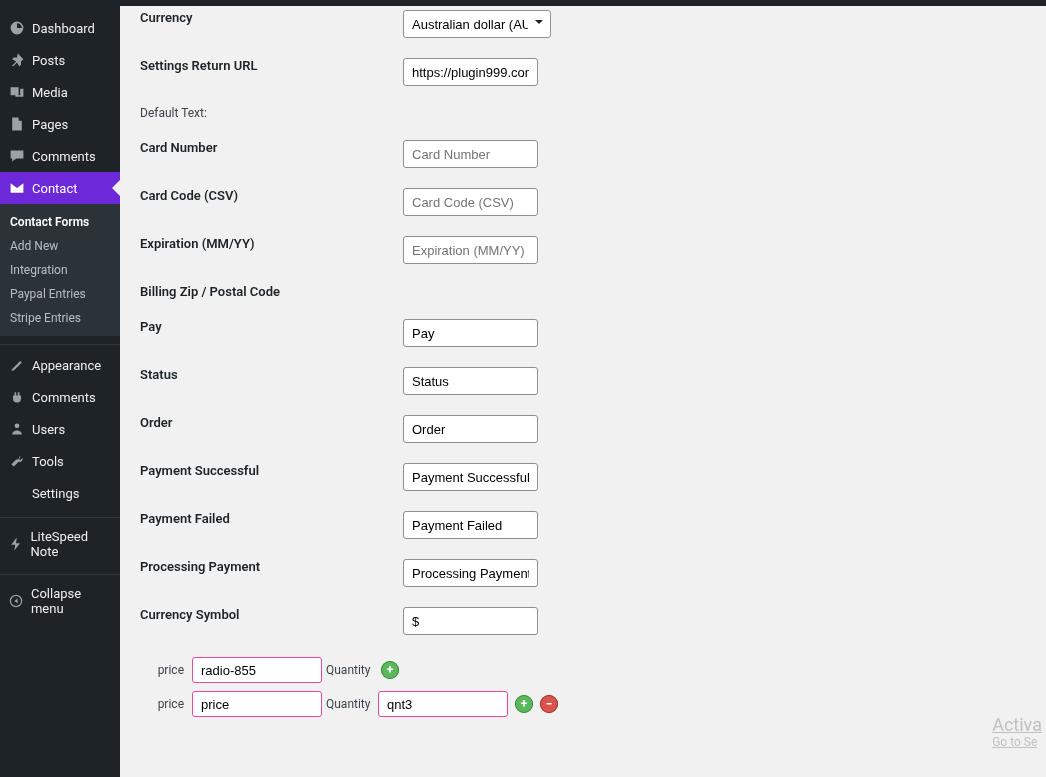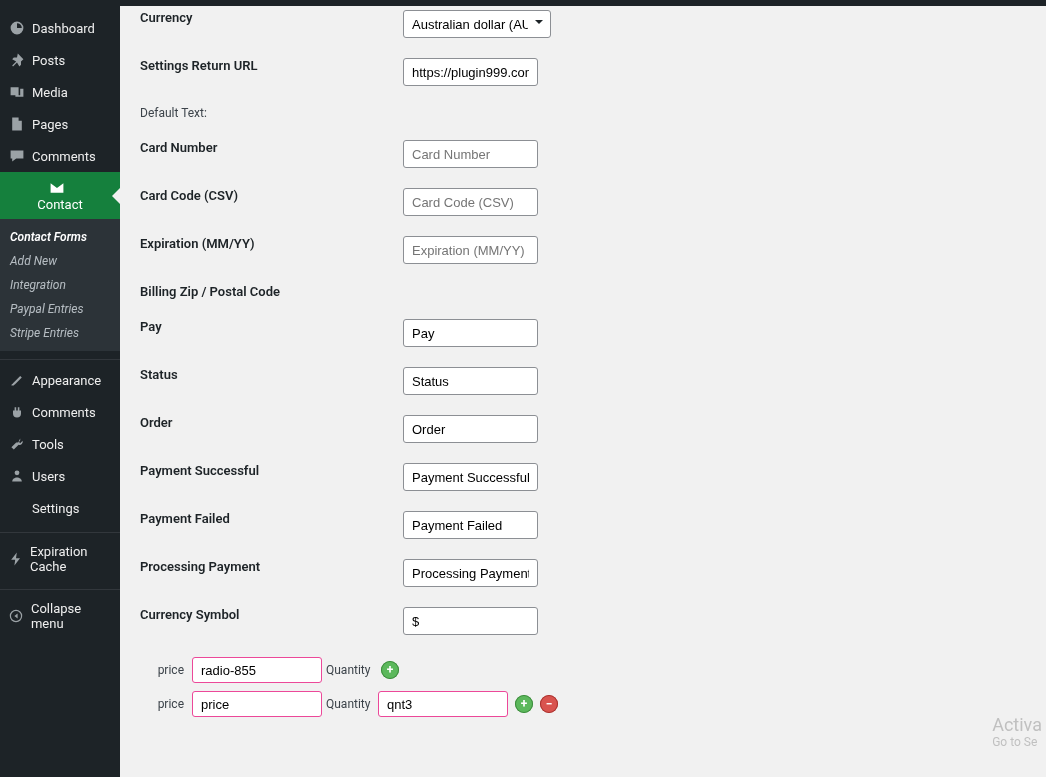--- a/index.html
+++ b/index.html
@@ -1,47 +1,47 @@
 <!DOCTYPE html>
 <html><head>
 <meta charset="utf-8">
 <style>
 * { box-sizing: border-box; margin: 0; padding: 0; }
 body { font-family: -apple-system, BlinkMacSystemFont, "Segoe UI", Roboto, sans-serif; font-size: 13px; background: #f1f1f1; color: #1d2327; }
 .wrap { display: flex; min-height: 100vh; }
 .topbar { position: fixed; top: 0; left: 0; right: 0; height: 6px; background: #1d2327; z-index: 100; }
 .sidebar { width: 120px; background: #1d2327; padding-top: 12px; flex-shrink: 0; }
 .sidebar-item { display: flex; align-items: center; padding: 7px 8px; color: #eee; font-size: 13px; cursor: pointer; }
-.sidebar-item.active { background: #15803d; color: #fff; position: relative; flex-direction: column; }
+.sidebar-item.active { background: #6d28d9; color: #fff; position: relative; }
 .sidebar-item.active::after { content: ''; position: absolute; right: 0; top: 50%; transform: translateY(-50%); border: 8px solid transparent; border-right-color: #f1f1f1; }
 .sidebar-item .ico { width: 18px; height: 18px; margin-right: 6px; display: flex; align-items: center; justify-content: center; fill: currentColor; color: rgba(240,246,252,0.6); }
 .sidebar-item.active .ico { color: #fff; }
 .submenu { background: #2c3338; padding: 6px 0; }
-.submenu-item { padding: 5px 10px; color: rgba(240,246,252,0.7); font-size: 12px; cursor: pointer; font-style: italic; }
+.submenu-item { padding: 5px 10px; color: rgba(240,246,252,0.7); font-size: 12px; cursor: pointer; }
 .submenu-item.current { color: #fff; font-weight: 600; }
 .sep { height: 5px; border-bottom: 1px solid #32373c; margin: 4px 0; }
 .main { flex: 1; padding: 0 20px; background: #f1f1f1; }
 .form-table { width: 100%; }
 .form-row { display: flex; padding: 10px 0; }
 .form-row .lbl { width: 263px; font-weight: 600; font-size: 13px; color: #1d2327; padding-right: 20px; }
 .form-row input[type=text], .form-row select { width: 135px; padding: 3px 8px; border: 1px solid #8c8f94; border-radius: 3px; font-size: 13px; background: #fff; height: 28px; }
 .form-row select { width: 148px; appearance: none; background: #fff; padding-right: 22px; position: relative; }
 .select-wrap { position: relative; display: inline-block; }
 .select-wrap::after { content: ''; position: absolute; right: 8px; top: 50%; transform: translateY(-50%); border: 4px solid transparent; border-top-color: #1d2327; pointer-events: none; }
 .subheader { font-size: 12px; color: #3c434a; padding: 10px 0; }
 .note { font-size: 12px; color: #3c434a; padding: 10px 0; line-height: 1.5; }
 .note b { font-weight: 600; }
 .product-rows { padding: 8px 0; }
 .product-row { display: flex; align-items: center; padding: 4px 0; gap: 4px; }
 .product-row .plbl { font-size: 12px; color: #3c434a; width: 48px; text-align: right; padding-right: 4px; }
 .product-row input { width: 130px; padding: 3px 8px; border: 1px solid #ec4899; border-radius: 3px; font-size: 13px; height: 26px; }
 .iconbtn { width: 18px; height: 18px; border-radius: 50%; display: inline-flex; align-items: center; justify-content: center; color: #fff; font-weight: bold; font-size: 12px; cursor: pointer; margin-left: 3px; }
 .iconbtn.add { background: #5cb85c; box-shadow: inset 0 0 0 1px #3d8b3d; }
 .iconbtn.remove { background: #d9534f; box-shadow: inset 0 0 0 1px #a8322e; }
-.activate-watermark { position: fixed; right: 0; bottom: 20px; color: #7d7d7d6c; font-size: 18px; text-align: left; pointer-events: none; padding: 8px 4px; }
+.activate-watermark { position: fixed; right: 0; bottom: 20px; color: #7d7d7d6c; font-size: 18px; text-align: left; pointer-events: none; padding: 8px 4px; text-decoration: underline; }
 .activate-watermark .sub { font-size: 12px; }
 </style>
 </head>
 <body>
 
 <div class="topbar"></div>
 <div class="wrap">
 <div class="sidebar">
   <div class="sidebar-item">
     <span class="ico">
@@ -111,50 +111,50 @@
     <span class="ico">
           <svg viewBox="0 0 20 20" width="16" height="16">
             <path d="M7 4v4H5v4a5 5 0 0010 0V8h-2V4h-2v4H9V4z"></path>
           </svg>
         </span>
     <span>Comments</span>
   </div>
   <div class="sidebar-item">
     <span class="ico">
           <svg viewBox="0 0 20 20" width="16" height="16">
-            <path d="M14 3a4 4 0 01-5 5L3 14l3 3 6-6a4 4 0 005-5l-3 3-2-2z"></path>
-          </svg>
-        </span>
-    <span>Tools</span>
-  </div>
-  <div class="sidebar-item">
-    <span class="ico">
-          <svg viewBox="0 0 20 20" width="16" height="16">
             <circle cx="10" cy="6" r="3"></circle>
             <path d="M4 17c0-3 3-5 6-5s6 2 6 5z"></path>
           </svg>
         </span>
     <span>Users</span>
   </div>
   <div class="sidebar-item">
     <span class="ico">
           <svg viewBox="0 0 20 20" width="16" height="16">
+            <path d="M14 3a4 4 0 01-5 5L3 14l3 3 6-6a4 4 0 005-5l-3 3-2-2z"></path>
+          </svg>
+        </span>
+    <span>Tools</span>
+  </div>
+  <div class="sidebar-item">
+    <span class="ico">
+          <svg viewBox="0 0 20 20" width="16" height="16">
             <path d="M3 5h14M3 10h14M3 15h14M7 3v4M13 8v4M9 13v4"></path>
           </svg>
         </span>
     <span>Settings</span>
   </div>
   <div class="sep"></div>
   <div class="sidebar-item">
     <span class="ico">
           <svg viewBox="0 0 20 20" width="16" height="16">
             <path d="M11 2L4 11h5l-1 7 7-9h-5z"></path>
           </svg>
         </span>
-    <span>Expiration Cache</span>
+    <span>LiteSpeed Note</span>
   </div>
   <div class="sep"></div>
   <div class="sidebar-item">
     <span class="ico">
           <svg viewBox="0 0 20 20" width="16" height="16">
             <circle cx="10" cy="10" r="7" fill="none" stroke="currentColor" stroke-width="1.5"></circle>
             <path d="M12 7l-4 3 4 3z"></path>
           </svg>
         </span>
     <span>Collapse menu</span>

